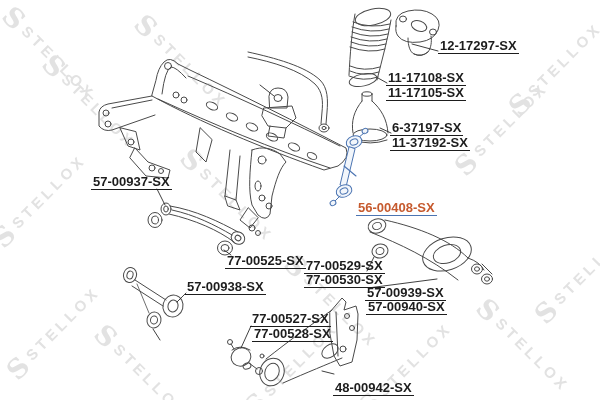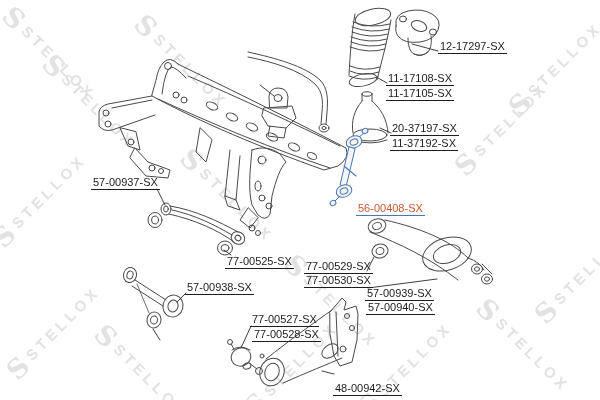--- a/index.html
+++ b/index.html
@@ -8,21 +8,21 @@
   
   .wm{position:absolute;white-space:nowrap;color:#e2e2e2;transform-origin:left top;
       font-weight:bold;display:flex;align-items:center;pointer-events:none;}
   .wm-logo{font-size:27px;margin-right:5px;font-family:"DejaVu Serif",serif;font-weight:bold;}
   .wm-text{font-size:15px;letter-spacing:4px;}
   .rotA{transform:rotate(-45deg);}
   .rotB{transform:rotate(45deg);}
   
   #art{position:absolute;left:0;top:0;}
   
-  .label{position:absolute;font-size:11px;font-weight:normal;color:#1d1d1d;
+  .label{position:absolute;font-size:13px;font-weight:bold;color:#1d1d1d;
          letter-spacing:0px;line-height:12px;padding:0 2px 1px 2px;
          border-bottom:1px solid #1d1d1d;white-space:nowrap;text-align:right;}
   .label.hl{color:#c65a2e;border-bottom:1px solid #4b74b2;margin-top:40px;}
 </style>
 </head>
 <body>
 
 <div id="stage">
 
   <div class="wm rotB" style="left:18px;top:0px">
@@ -256,21 +256,21 @@
         <path d="M368,288 L437,279"></path>
         <path d="M334,374 L322,371"></path>
       </g>
       <path d="M356,176 L344,166" stroke="#4b74b2" stroke-width="1.1"></path>
     </g>
   </svg>
 
   <div class="label" style="left:438px;top:40px">12-17297-SX</div>
   <div class="label" style="left:386px;top:72px">11-17108-SX</div>
   <div class="label" style="left:386px;top:87px">11-17105-SX</div>
-  <div class="label" style="left:390px;top:122px">20-37197-SX</div>
+  <div class="label" style="left:390px;top:122px">6-37197-SX</div>
   <div class="label" style="left:390px;top:137px">11-37192-SX</div>
   <div class="label hl" style="left:356px;top:162px">56-00408-SX</div>
   <div class="label" style="left:91px;top:176px">57-00937-SX</div>
   <div class="label" style="left:225px;top:255px">77-00525-SX</div>
   <div class="label" style="left:185px;top:281px">57-00938-SX</div>
   <div class="label" style="left:250px;top:313px">77-00527-SX</div>
   <div class="label" style="left:252px;top:328px">77-00528-SX</div>
   <div class="label" style="left:304px;top:260px">77-00529-SX</div>
   <div class="label" style="left:304px;top:274px">77-00530-SX</div>
   <div class="label" style="left:365px;top:287px">57-00939-SX</div>

